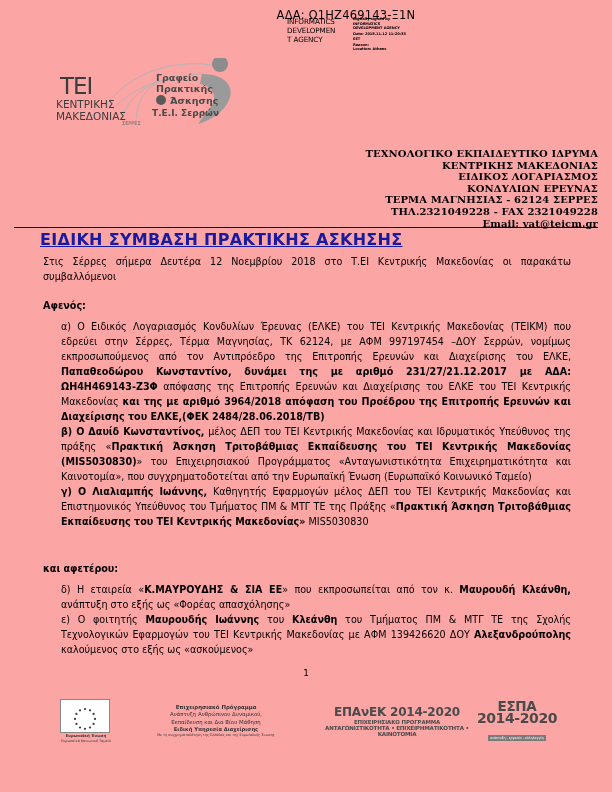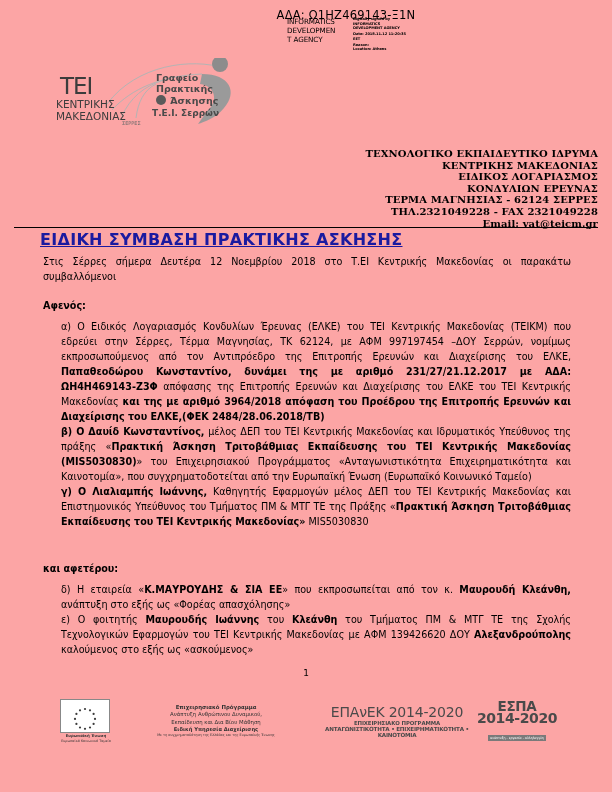--- a/index.html
+++ b/index.html
@@ -185,21 +185,21 @@
   .espf-text .l3 { font-size: 5.4px; line-height: 7.4px; }
   .espf-text .l4 { font-size: 5.2px; font-weight: bold; line-height: 7.4px; }
   .espf-text .l5 { font-size: 3.4px; line-height: 5px; }
 
   .epanek {
     flex: 1 1 auto;
     text-align: center;
     font-family: "DejaVu Sans", sans-serif;
     color: #4a4a4a;
   }
-  .epanek .e1 { font-size: 14px; font-weight: normal; letter-spacing: -0.2px; }
+  .epanek .e1 { font-size: 12px; font-weight: bold; letter-spacing: -0.2px; }
   .epanek .e2 { font-size: 5.4px; font-weight: bold; letter-spacing: -0.1px; }
   .epanek .e3 { font-size: 5.6px; font-weight: bold; letter-spacing: -0.2px; }
 
   .espa {
     flex: 0 0 86px;
     text-align: center;
     font-family: "DejaVu Sans", sans-serif;
     color: #4a4a4a;
   }
   .espa .s1 { font-size: 13.5px; font-weight: bold; letter-spacing: -0.3px; line-height: 14px;}

